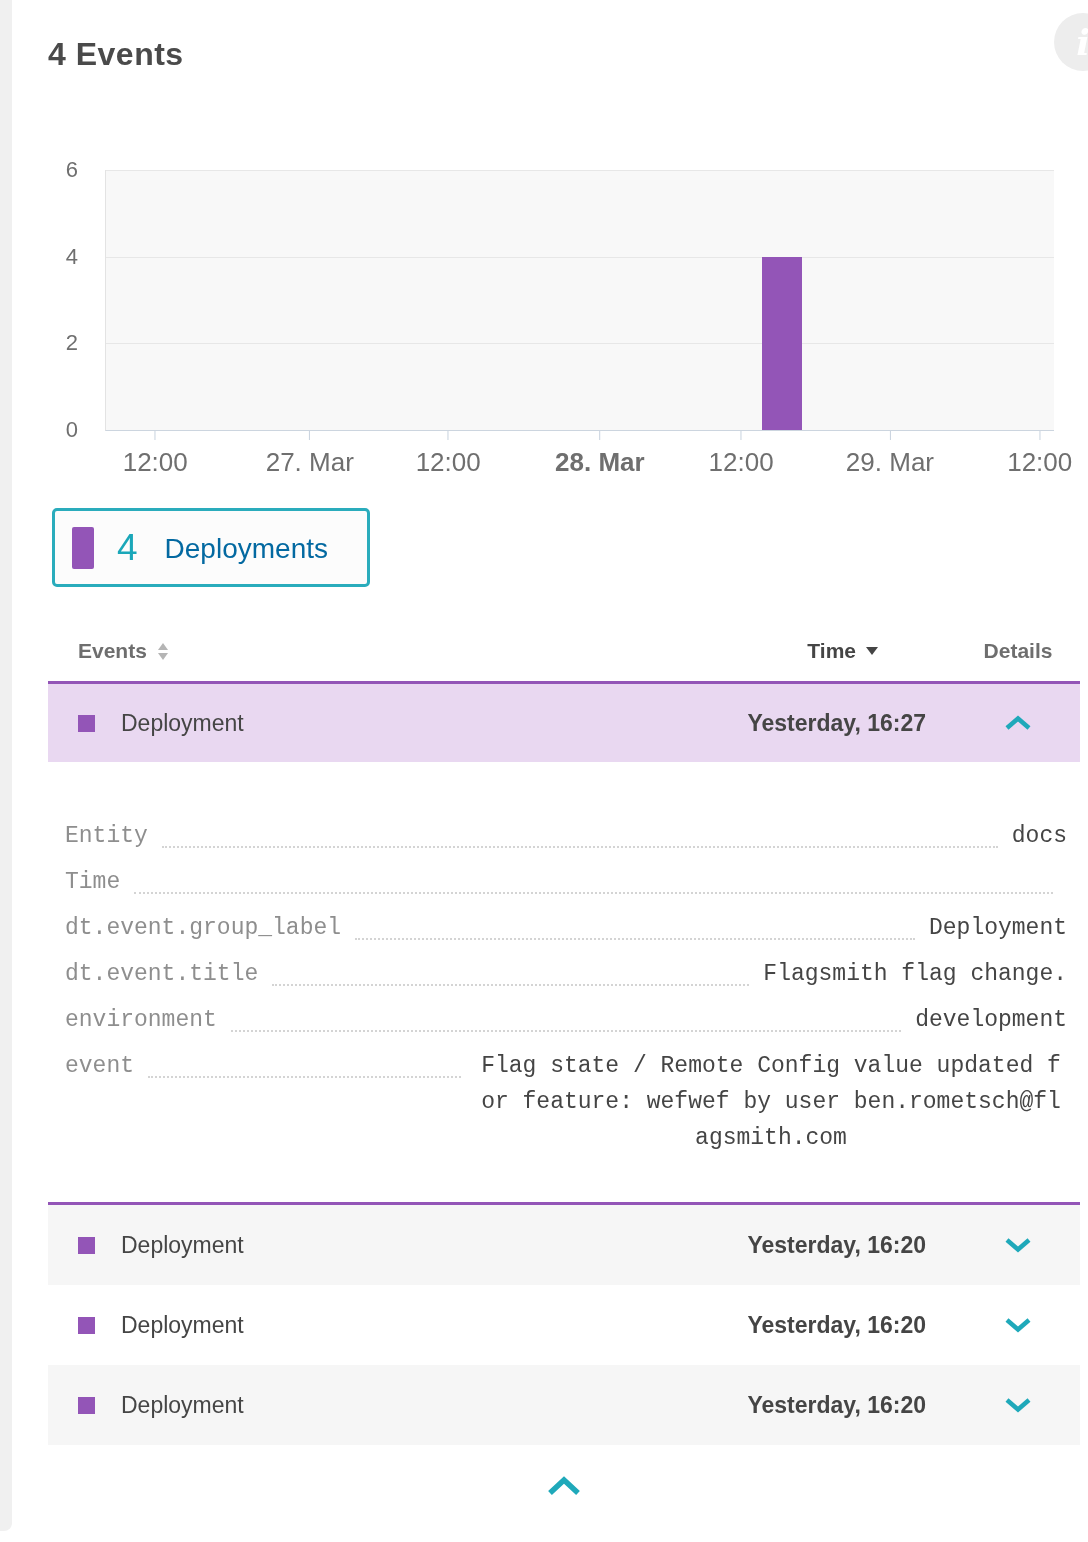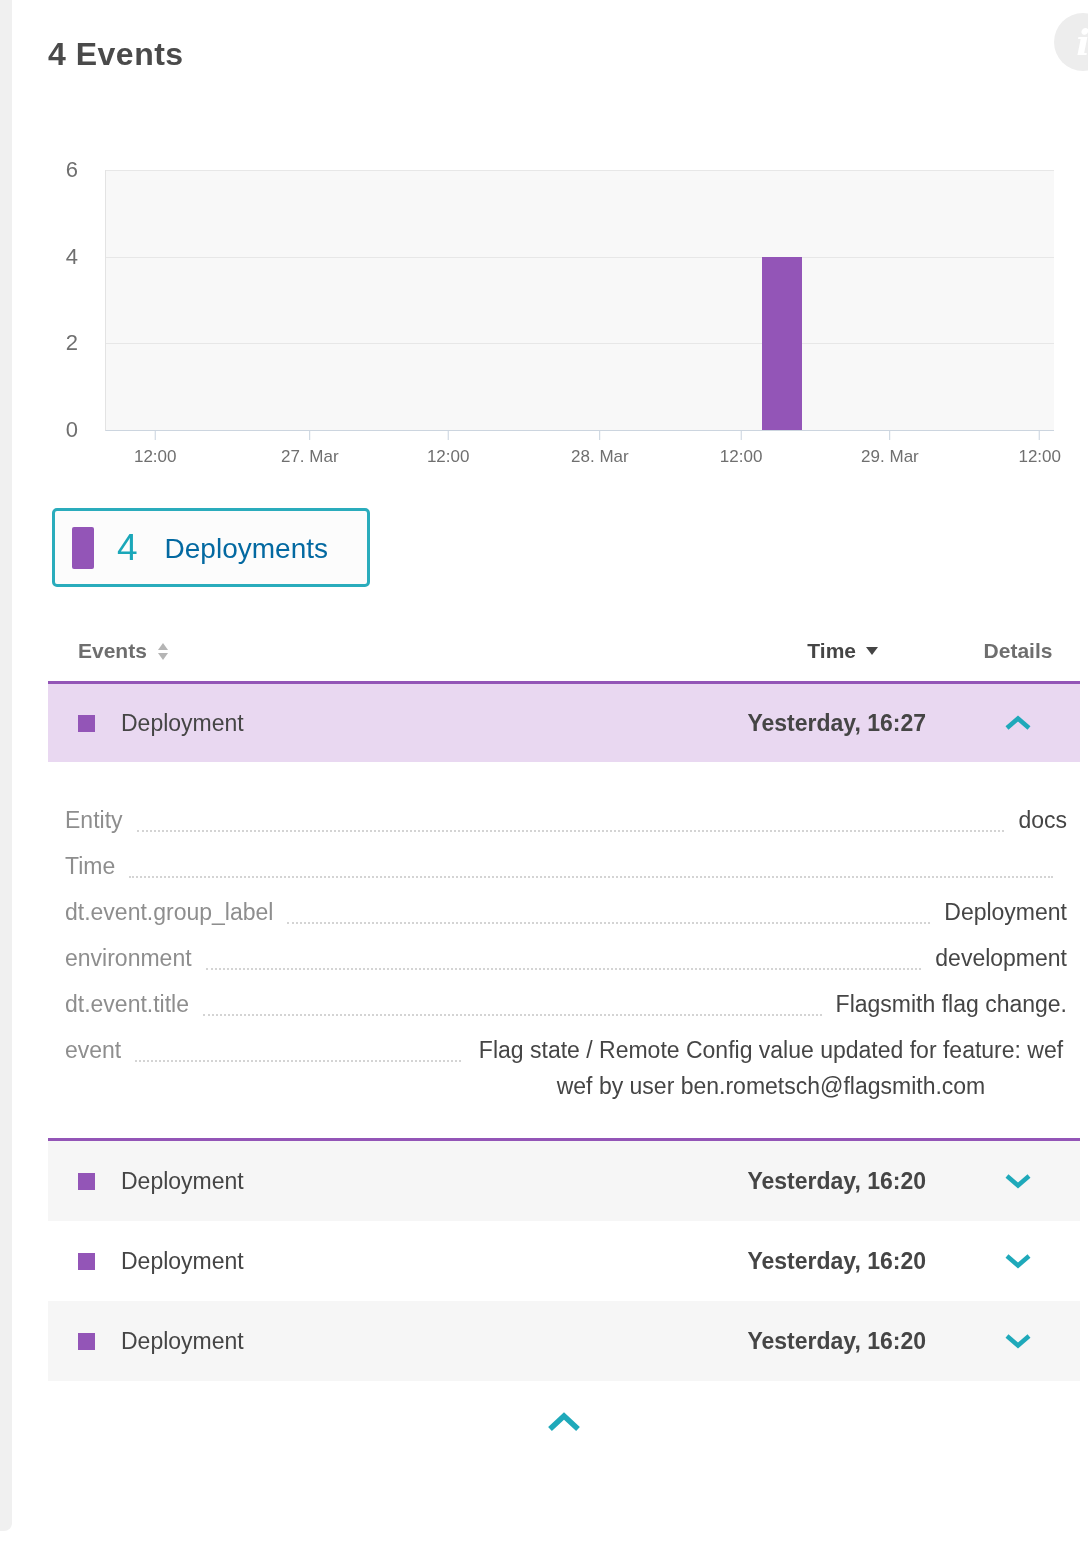--- a/index.html
+++ b/index.html
@@ -17,21 +17,21 @@
   .chart{position:absolute;left:0;top:170px;width:1088px;height:320px;}
   .plot{position:absolute;left:105px;top:0;width:948px;height:260px;background:#f8f8f8;
         border-left:1px solid #e3e3e3;border-bottom:1px solid #ccd5df;}
   .grid{position:absolute;left:0;width:100%;height:1px;background:#e7e7e7;}
   .bar{position:absolute;bottom:0;background:#9355b7;}
   .ylabels{position:absolute;left:0;top:0;width:88px;height:260px;}
   .ylabel{position:absolute;right:10px;transform:translateY(-50%);font-size:22px;color:#6f6f6f;}
   .xaxis{position:absolute;left:105px;top:261px;width:948px;height:56px;}
   .xtick{position:absolute;top:0;transform:translateX(-50%);display:flex;flex-direction:column;align-items:center;}
   .tickmark{width:1px;height:9px;background:#c8d2de;}
-  .xtick-label{margin-top:7px;font-size:17px;color:#6f6f6f;white-space:nowrap;}
+  .xtick-label{margin-top:7px;font-size:26px;color:#6f6f6f;white-space:nowrap;}
   
   .legend{position:absolute;left:52px;top:508px;width:318px;height:79px;box-sizing:border-box;
         border:3px solid #2aacbc;border-radius:5px;background:#fcfcfc;display:flex;align-items:center;
         padding-left:17px;cursor:pointer;}
   .swatch{width:22px;height:42px;background:#9355b7;border-radius:2px;}
   .legend-count{font-size:37px;color:#1aa7b9;margin-left:23px;}
   .legend-label{font-size:28px;color:#0369a1;margin-left:27px;position:relative;top:1px;}
   
   .table{position:absolute;left:48px;top:632px;width:1032px;}
   .thead{display:flex;align-items:center;height:38px;padding-left:30px;font-size:21px;font-weight:bold;color:#6e6e6e;gap:48px;}
@@ -44,23 +44,23 @@
   .th-details{width:124px;text-align:center;}
   .expanded-block{margin-top:11px;border-top:3px solid #9355b7;border-bottom:3px solid #9355b7;}
   .row{height:78px;display:flex;align-items:center;padding-left:30px;cursor:pointer;}
   .row.purple{background:#e9d8f1;}
   .row.gray{background:#f6f6f6;}
   .row.white{background:#ffffff;}
   .square{width:17px;height:17px;background:#9355b7;margin-right:26px;flex:none;}
   .row-name{flex:1;font-size:23px;color:#454545;}
   .row-time{font-size:23px;font-weight:bold;color:#454545;margin-right:30px;white-space:nowrap;}
   .chev-cell{width:124px;display:flex;justify-content:center;align-items:center;cursor:pointer;}
-  .details{background:#ffffff;padding:40px 13px 34px 17px;}
+  .details{background:#ffffff;padding:56px 13px 34px 17px;font-family:Liberation Mono, monospace;}
   .detail-row{display:flex;align-items:flex-start;margin-bottom:10px;font-size:23px;line-height:36px;}
-  .detail-row:last-child{margin-bottom:0;}
+  .detail-row:last-child{margin-bottom:12px;}
   .detail-key{color:#8e8e8e;white-space:nowrap;}
   .leader{flex:1;height:28px;border-bottom:2px dotted #d4d4d4;margin:0 14px;min-width:40px;}
   .detail-value{color:#454545;text-align:center;max-width:592px;word-break:break-all;}
   .footer-chevron{margin-top:30px;display:flex;justify-content:center;}
   svg.chev{display:block;}
 </style>
 </head>
 <body>
 
 <div class="page">
@@ -90,21 +90,21 @@
           <div class="xtick-label">12:00</div>
         </div>
       <div class="xtick" style="left: 21.6%;">
           <div class="tickmark"></div>
           <div class="xtick-label">27. Mar</div>
         </div>
       <div class="xtick" style="left: 36.2%;">
           <div class="tickmark"></div>
           <div class="xtick-label">12:00</div>
         </div>
-      <div class="xtick" style="left: 52.2%;">
+      <div class="xtick" style="left: 52.2%; font-weight: bold;">
           <div class="tickmark"></div>
           <div class="xtick-label">28. Mar</div>
         </div>
       <div class="xtick" style="left: 67.1%;">
           <div class="tickmark"></div>
           <div class="xtick-label">12:00</div>
         </div>
       <div class="xtick" style="left: 82.8%; text-align: right;">
           <div class="tickmark"></div>
           <div class="xtick-label">29. Mar</div>
@@ -158,28 +158,28 @@
         <div class="detail-row">
           <span class="detail-key">Time</span>
           <span class="leader"></span>
         </div>
         <div class="detail-row">
           <span class="detail-key">dt.event.group_label</span>
           <span class="leader"></span>
           <span class="detail-value">Deployment</span>
         </div>
         <div class="detail-row">
+          <span class="detail-key">dt.event.title</span>
+          <span class="leader"></span>
+          <span class="detail-value">Flagsmith flag change.</span>
+        </div>
+        <div class="detail-row">
           <span class="detail-key">environment</span>
           <span class="leader"></span>
           <span class="detail-value">development</span>
-        </div>
-        <div class="detail-row">
-          <span class="detail-key">dt.event.title</span>
-          <span class="leader"></span>
-          <span class="detail-value">Flagsmith flag change.</span>
         </div>
         <div class="detail-row">
           <span class="detail-key">event</span>
           <span class="leader"></span>
           <span class="detail-value">Flag state / Remote Config value updated for feature: wefwef by user ben.rometsch@flagsmith.com</span>
         </div>
       </div>
     </div>
 
     <div class="row gray" style="height:80px">

